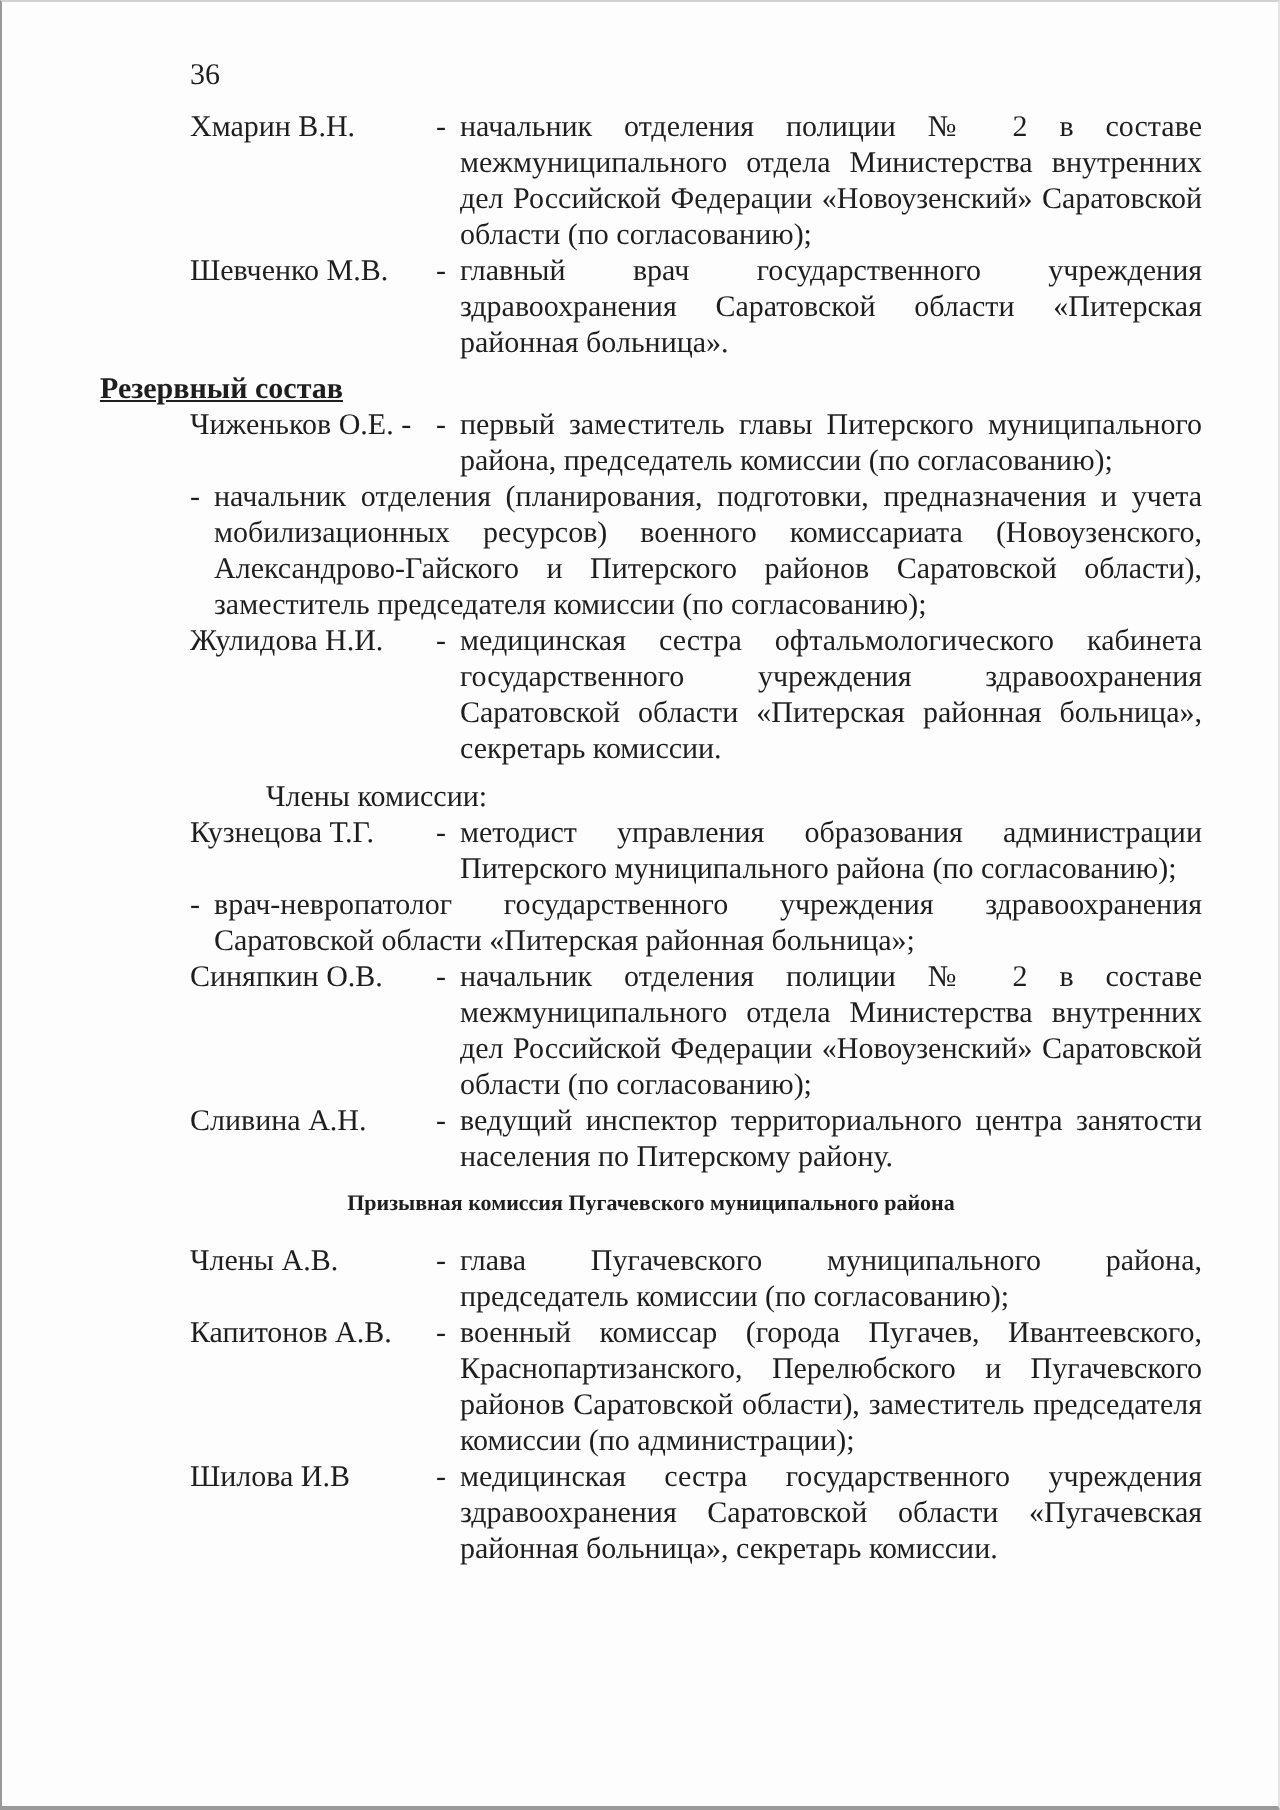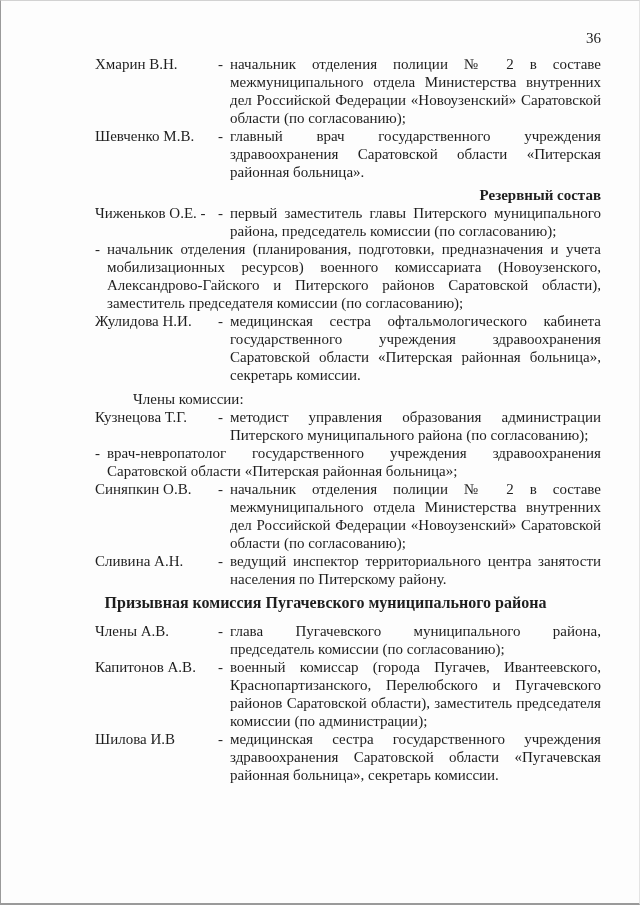--- a/index.html
+++ b/index.html
@@ -23,21 +23,21 @@
   }
   .content {
     position: absolute;
     top: 28px;
     left: 94px;
     width: 506px;
     font-size: 15px;
     line-height: 18px;
   }
   .page-number {
-    text-align: right;
+    text-align: left;
     margin-bottom: 8px;
   }
   .entry {
     display: flex;
   }
   .entry .name {
     flex: 0 0 123px;
   }
   .entry .desc {
     flex: 1;
@@ -45,28 +45,29 @@
     padding-left: 12px;
     text-align: justify;
   }
   .entry .dash {
     position: absolute;
     left: 0;
     top: 0;
   }
   .heading {
     font-weight: bold;
-    text-align: right;
+    text-align: left;
     margin-top: 5px;
     margin-left: -45px;
+    text-decoration: underline;
   }
   .title {
     font-weight: bold;
     text-align: center;
-    font-size: 16px;
+    font-size: 11px;
     line-height: 19px;
     margin: 5px 0 10px -45px;
   }
   .label {
     margin-top: 6px;
     padding-left: 38px;
   }
 </style>
 </head>
 <body>

